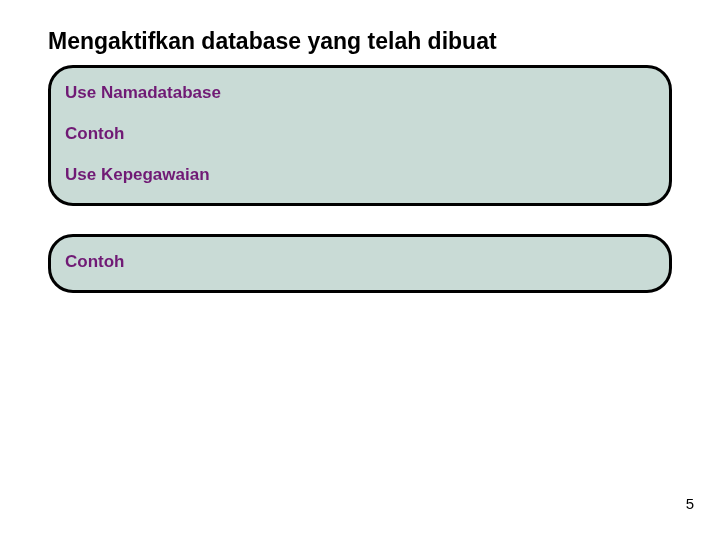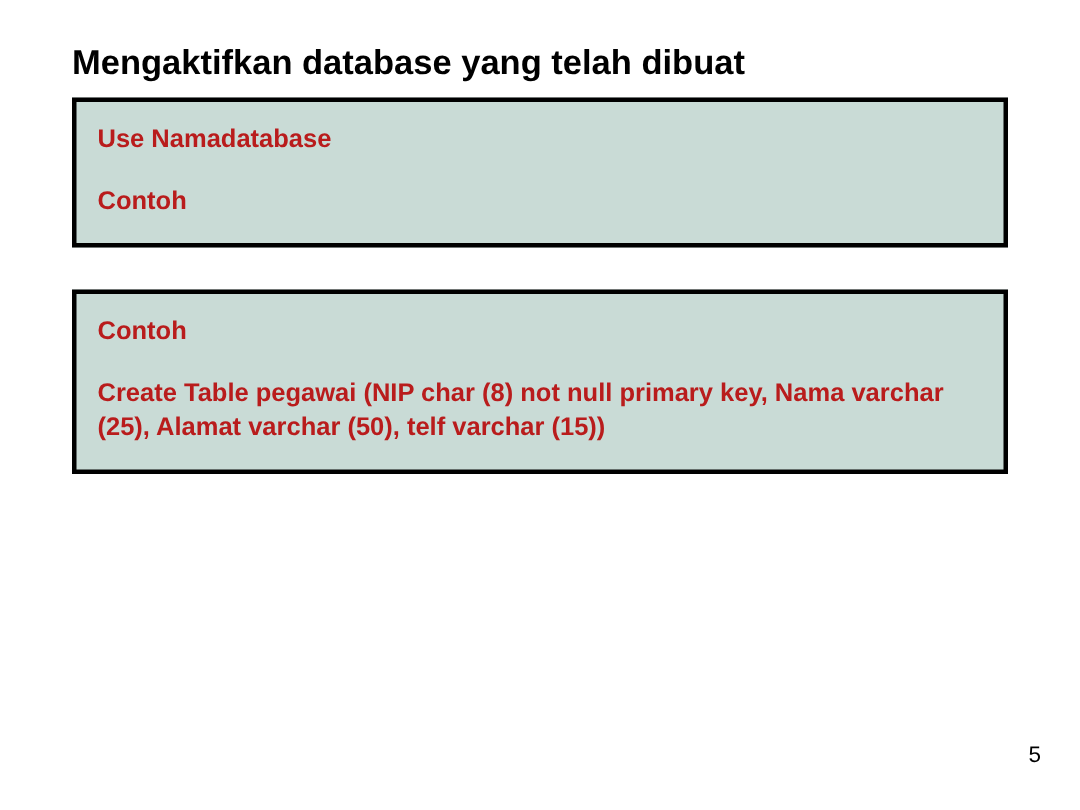--- a/index.html
+++ b/index.html
@@ -1,18 +1,19 @@
 <!DOCTYPE html>
 <html><head>
   <meta charset="utf-8">
   <style>
     * {
       margin: 0;
       padding: 0;
       box-sizing: border-box;
+      border-radius: 25px;
     }
     body {
       width: 720px;
       height: 540px;
       background: #ffffff;
       font-family: Arial, Helvetica, sans-serif;
       position: relative;
     }
     .content {
       padding: 28px 48px 0 48px;
@@ -25,21 +26,21 @@
     }
     .code-box {
       border: 3px solid #000;
       background: #c9dbd6;
       padding: 14px 14px 16px 14px;
       margin-bottom: 28px;
     }
     .code-line {
       font-size: 17px;
       font-weight: bold;
-      color: #b91c1c;
+      color: #701a75;
       line-height: 1.35;
       margin-bottom: 18px;
     }
     .code-line:last-child {
       margin-bottom: 0;
     }
     .page-number {
       position: absolute;
       right: 26px;
       bottom: 28px;
@@ -48,21 +49,21 @@
     }
   </style>
 </head>
 <body>
 
 <div class="content">
   <div class="section-heading">Mengaktifkan database yang telah dibuat</div>
   <div class="code-box">
     <div class="code-line">Use Namadatabase</div>
     <div class="code-line">Contoh</div>
+    <div class="code-line">Use Kepegawaian</div>
   </div>
 
   <div class="code-box">
     <div class="code-line">Contoh</div>
-    <div class="code-line">Create Table pegawai (NIP char (8) not null primary key, Nama varchar (25), Alamat varchar (50), telf varchar (15))</div>
   </div>
 </div>
 
 <div class="page-number">5</div>
 
 </body></html>

